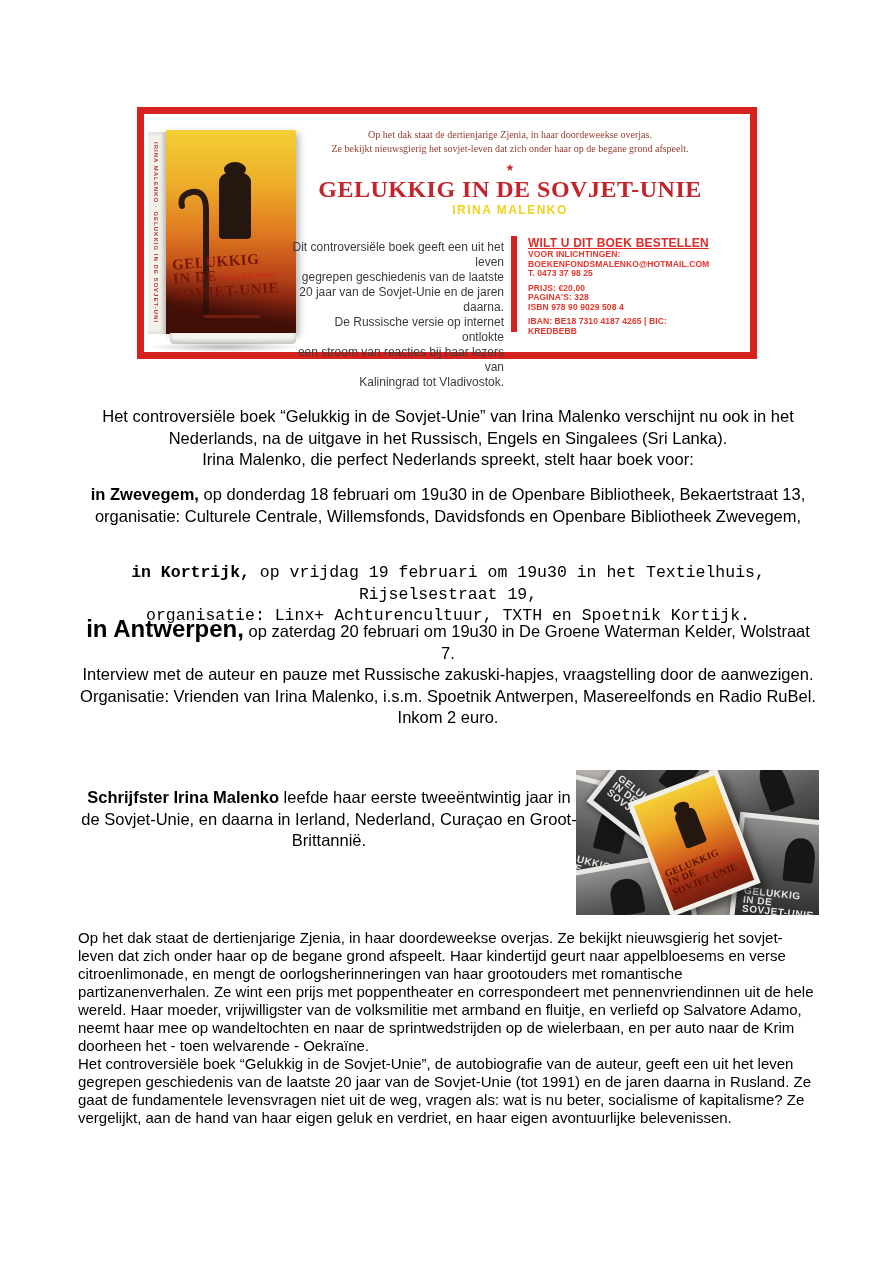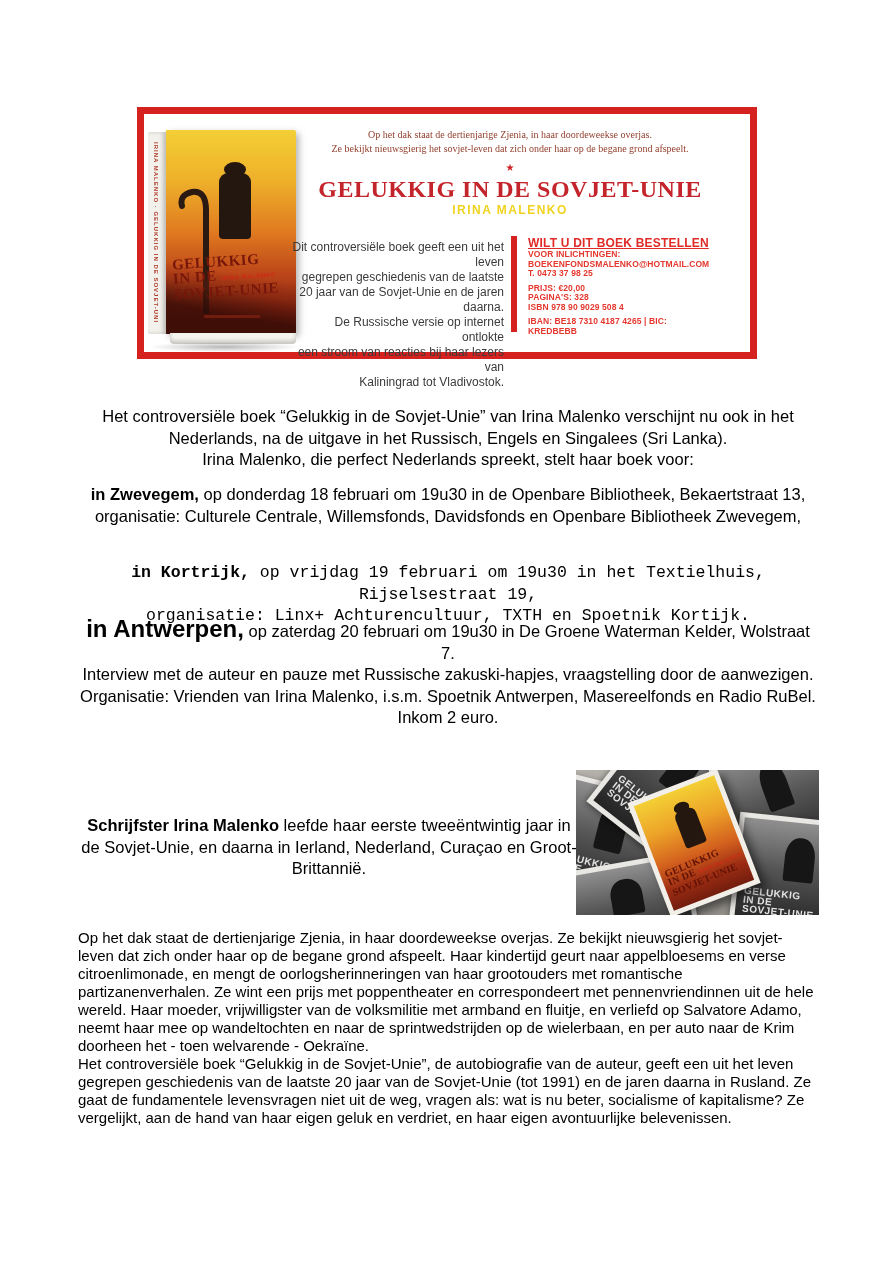--- a/index.html
+++ b/index.html
@@ -56,21 +56,21 @@
   .order-h { font-size:12px; font-weight:bold; color:#e02b28; line-height:13px; letter-spacing:.2px;text-decoration:underline; }
   .order-g { margin-bottom:5px; font-weight:bold; }
 
   
   .txt { font-size:16.5px; line-height:21.5px;text-align:center; }
   .intro { left:80px; top:406px; width:736px; text-align:center; }
   .zw { left:78px; top:484px; width:740px; }
   .ko { left:78px; top:562px; width:740px;font-family:Liberation Mono, monospace; }
   .an { left:78px; top:618px; width:740px; }
   .an-lead { font-size:24px; }
-  .bio { left:78px; top:815px; width:502px; }
+  .bio { left:78px; top:787px; width:502px; }
   .syn { left:78px; top:929px; width:740px; font-size:15px; line-height:18px; }
   b { font-weight:bold; }
 
   
   .photo { position:absolute; left:576px; top:770px; width:243px; height:145px; overflow:hidden;
            background:linear-gradient(120deg,#b7b4ae 0%, #9d9a94 55%, #87847e 100%); }
   .bwb { position:absolute; background:#e9e7e3; padding:5px; box-shadow:0 2px 6px rgba(0,0,0,.45); }
   .bwcov { width:100%; height:100%; position:relative; overflow:hidden;
            background:linear-gradient(180deg,#8f8f8f 0%, #565656 45%, #232323 100%); }
   .bwfig { position:absolute; left:38%; top:14%; width:26%; height:42%; background:#161616; border-radius:45% 45% 8% 8%; }

